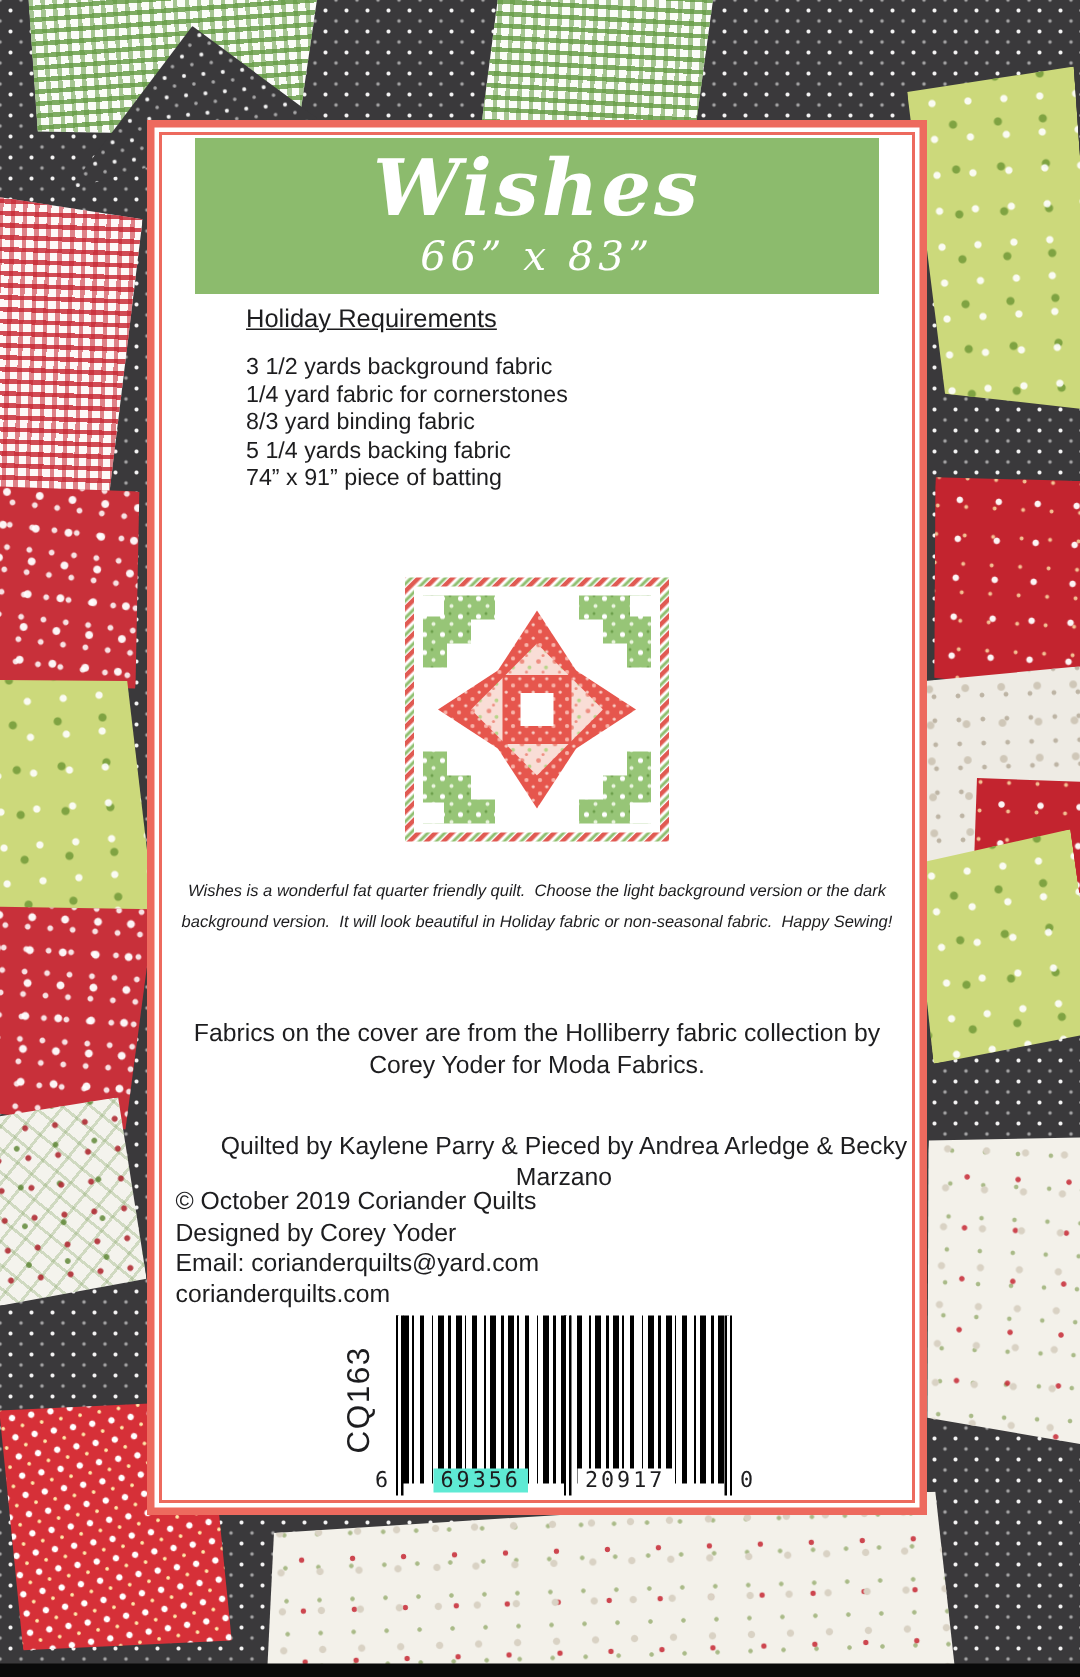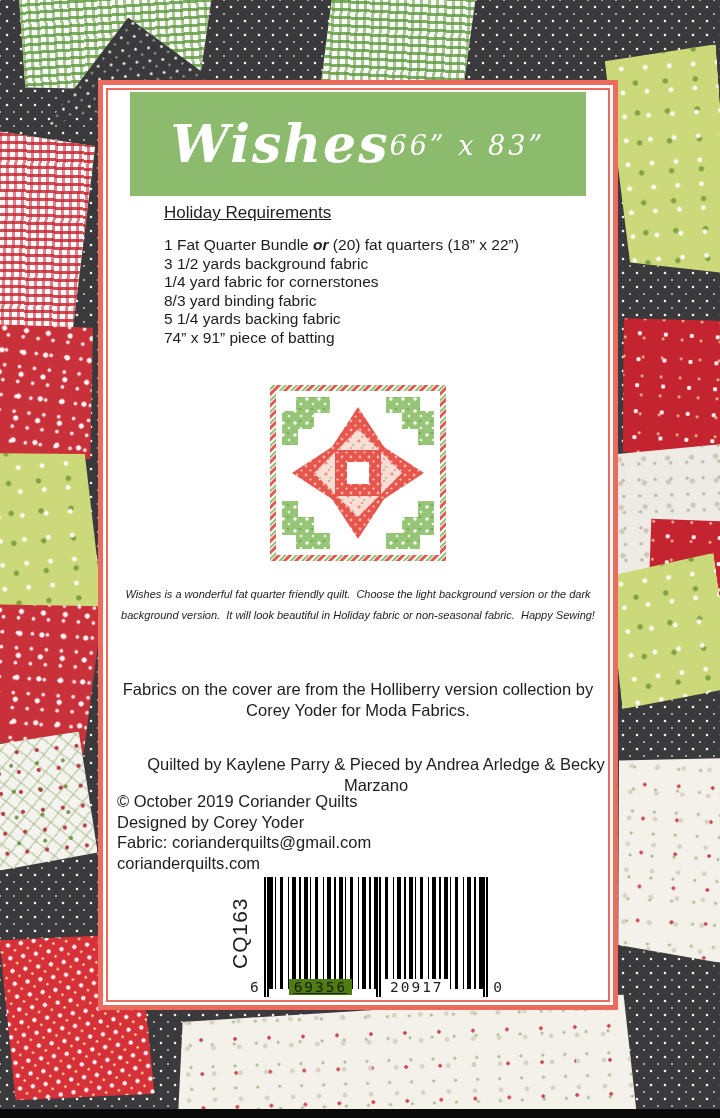--- a/index.html
+++ b/index.html
@@ -52,21 +52,21 @@
                       repeating-linear-gradient(45deg, rgba(140,170,110,.35) 0 2px, transparent 2px 12px),
                       repeating-linear-gradient(-45deg, rgba(140,170,110,.35) 0 2px, transparent 2px 12px);
      background-size:20px 20px,26px 26px,auto,auto;background-position:4px 4px,14px 14px,0 0,0 0;}
   .bottom-strip{position:absolute;left:0;top:1109px;width:720px;height:9px;background:#0a0a0a;z-index:6;}
 
   
   .panel{position:absolute;left:98px;top:80px;width:520px;height:930px;
          box-sizing:border-box;background:#fff;border:5px solid #ed6a5e;z-index:10;}
   .pinstripe{position:absolute;inset:3px;border:2px solid #ed6a5e;pointer-events:none;}
   .banner{position:absolute;left:27px;top:7px;width:456px;height:104px;background:#8cbb6d;
-          display:flex;align-items:center;justify-content:center;color:#fff;}
+          display:flex;flex-direction:column;align-items:center;justify-content:center;color:#fff;}
   .banner .script{font-family:"DejaVu Serif",serif;font-style:italic;font-weight:bold;
                   font-size:52px;line-height:1;letter-spacing:2px;}
   .banner .size{font-family:"DejaVu Serif",serif;font-style:italic;
                 font-size:27px;line-height:1.2;letter-spacing:3px;margin-top:4px;}
   .req-heading{position:absolute;left:61px;top:118px;font-size:17px;text-decoration:underline;}
   .req-list{position:absolute;left:61px;top:151px;font-size:15.5px;line-height:18.6px;}
   .req-list b i{font-size:15.5px;}
   .block-art{position:absolute;left:165px;top:298px;width:180px;height:180px;}
   .desc{position:absolute;left:14px;top:499px;width:482px;margin:0;text-align:center;
         font-style:italic;font-size:11px;line-height:21px;white-space:pre-wrap;}
@@ -90,21 +90,21 @@
        #000 16px 19px, #fff 19px 24px,
        #000 24px 25px, #fff 25px 28px,
        #000 28px 32px, #fff 32px 35px);}
   .guard{position:absolute;top:0;width:5px;height:120px;
      background:repeating-linear-gradient(90deg,#000 0 1.6px,#fff 1.6px 3.4px,#000 3.4px 5px);}
   .guard.g-l{left:0;} .guard.g-m{left:50%;} .guard.g-r{right:0;}
   .digits{position:absolute;left:0;right:0;bottom:-6px;height:18px;
      font-family:"DejaVu Sans Mono",monospace;font-size:14.5px;}
   .digits span{position:absolute;bottom:0;}
   .d-first{left:-14px;}
-  .d-g1{left:11%;background:#4d7c0f;padding:0 5px;letter-spacing:2px;text-decoration:underline;}
+  .d-g1{left:11%;background:#5eead4;padding:0 5px;letter-spacing:2px;}
   .d-g2{left:54%;background:#fff;padding:0 5px;letter-spacing:2px;}
   .d-last{right:-14px;}
 </style>
 </head>
 <body>
 
 <div class="stage">
 
   <div>
     <div class="patch gingham-green" style="left:22px;top:-12px;width:196px;height:108px;transform:rotate(-4deg);clip-path:polygon(0 0,100% 0,88% 100%,0 86%);"></div>
@@ -130,21 +130,20 @@
     <div class="pinstripe"></div>
 
     <div class="banner">
       <div class="script">Wishes</div>
       <div class="size">66” x 83”</div>
     </div>
 
     <div class="req-heading">Holiday Requirements</div>
 
     <div class="req-list">
-      <div><span>1 Fat Quarter Bundle </span><b><i>or</i></b><span> (20) fat quarters (18” x 22”)</span></div>
       <div>3 1/2 yards background fabric</div>
       <div>1/4 yard fabric for cornerstones</div>
       <div>8/3 yard binding fabric</div>
       <div>5 1/4 yards backing fabric</div>
       <div>74” x 91” piece of batting</div>
     </div>
 
     <div class="block-art">
       <svg width="180" height="180" viewBox="0 0 180 180">
         <defs>
@@ -190,28 +189,28 @@
 
         <polygon points="90,46 134,90 90,134 46,90" fill="url(#pinkp)"></polygon>
 
         <rect x="67" y="67" width="46" height="46" fill="url(#redp)"></rect>
         <rect x="79" y="79" width="22" height="22" fill="#ffffff"></rect>
       </svg>
     </div>
 
     <p class="desc">Wishes is a wonderful fat quarter friendly quilt.  Choose the light background version or the dark background version.  It will look beautiful in Holiday fabric or non-seasonal fabric.  Happy Sewing!</p>
 
-    <p class="note">Fabrics on the cover are from the Holliberry version collection by Corey Yoder for Moda Fabrics.</p>
+    <p class="note">Fabrics on the cover are from the Holliberry fabric collection by Corey Yoder for Moda Fabrics.</p>
 
     <p class="credits">Quilted by Kaylene Parry &amp; Pieced by Andrea Arledge &amp; Becky Marzano</p>
 
     <div class="publisher">
       <div>© October 2019 Coriander Quilts</div>
       <div>Designed by Corey Yoder</div>
-      <div>Fabric: corianderquilts@gmail.com</div>
+      <div>Email: corianderquilts@yard.com</div>
       <div>corianderquilts.com</div>
     </div>
 
     <div class="barcode-area">
       <div class="sku">CQ163</div>
       <div class="barcode">
         <div class="bars"></div>
         <div class="guard g-l"></div>
         <div class="guard g-m"></div>
         <div class="guard g-r"></div>

